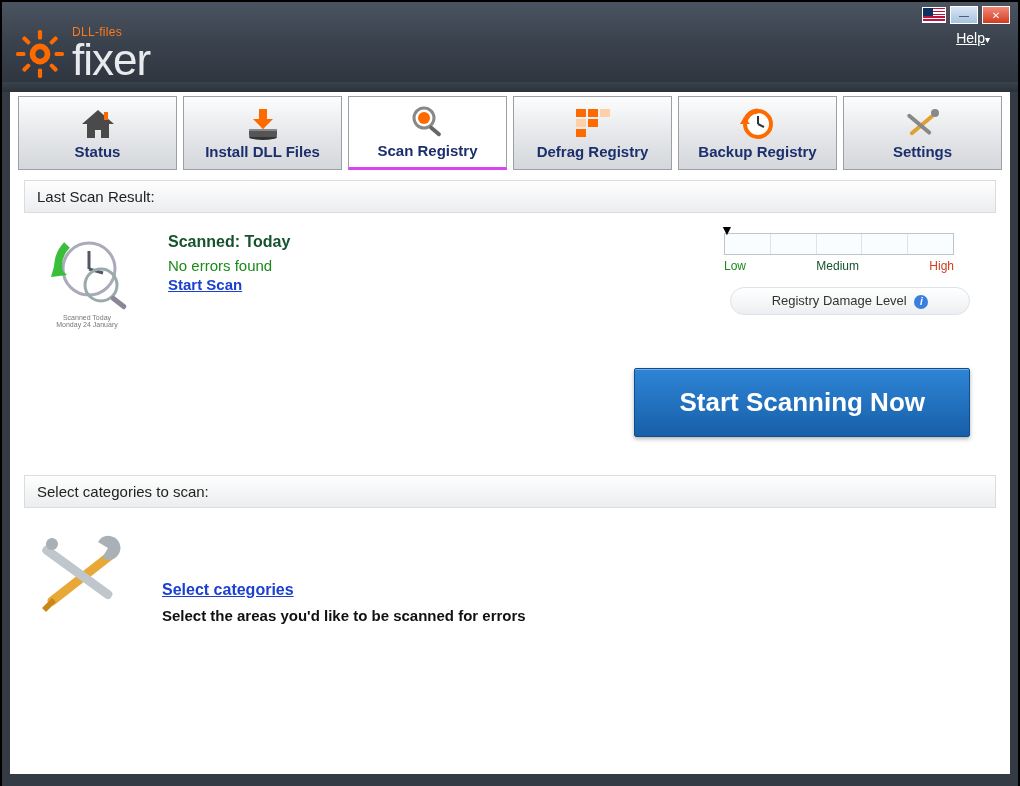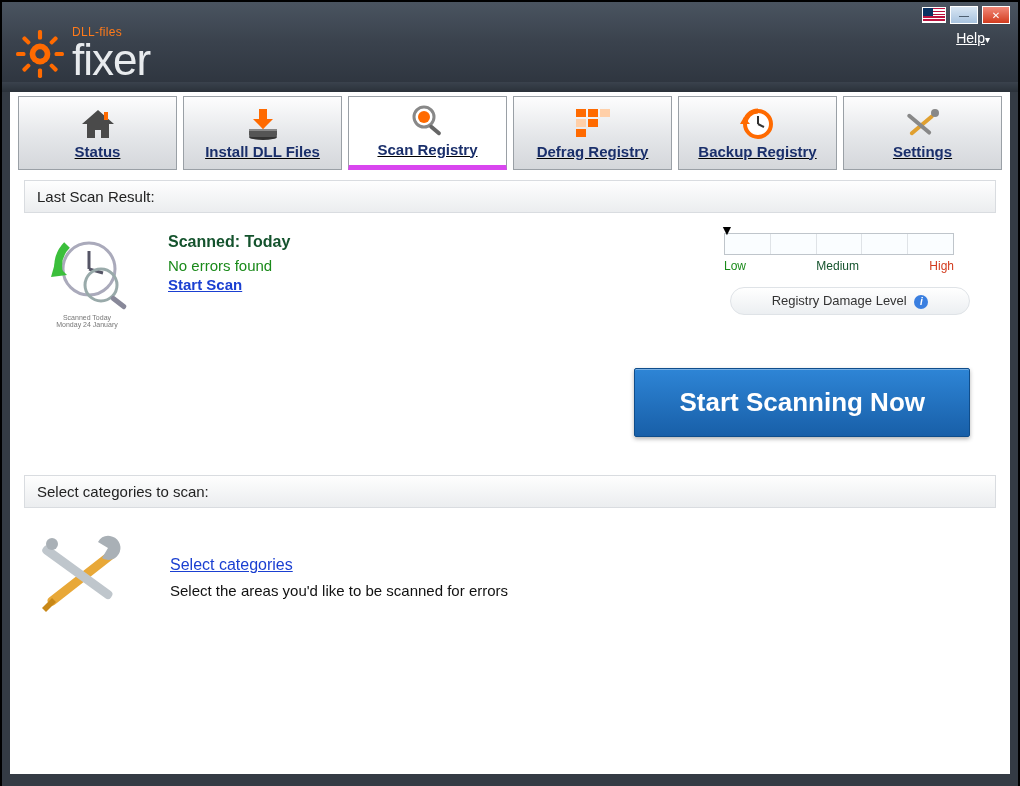--- a/index.html
+++ b/index.html
@@ -47,39 +47,38 @@
     height: calc(786px - 80px - 10px - 14px);
     padding: 4px 8px 8px 8px;
     border-left: 8px solid #343b44;
     border-right: 8px solid #343b44;
   }
   .bottom-strip { height: 14px; background: #343b44;}
   .tabs {
     display: flex;
     gap: 6px;
     height: 74px;
-    text-decoration: underline;
   }
   .tab {
     flex: 1;
     border: 1px solid #9aa0a6;
     background: linear-gradient(to bottom, #fdfdfd, #e4e6e9 55%, #d4d7db);
     display: flex;
     flex-direction: column;
     align-items: center;
     justify-content: center;
     gap: 2px;
     cursor: pointer;
     color: #1a2f6b;
     font-size: 15px;
     font-weight: 600;
   }
   .tab.active {
     background: #fff;
-    border-bottom: 5px solid #d946ef;
+    border-bottom: 3px solid #d946ef;
   }
   .tab .tab-icon { height: 34px; display:flex; align-items:center; justify-content:center;}
   .content { padding: 10px 6px; }
   .section-header {
     background: linear-gradient(to bottom, #fefefe, #ebedef);
     border: 1px solid #d9dce0;
     padding: 7px 12px;
     font-size: 15px;
     color: #222;
   }
@@ -118,21 +117,21 @@
     color: #fff;
     border: 1px solid #0f4d8b;
     border-radius: 2px;
     font-size: 26px;
     font-weight: 700;
     padding: 18px 44px;
     cursor: pointer;
     box-shadow: inset 0 1px 0 rgba(255,255,255,0.35), 0 2px 4px rgba(0,0,0,0.3);
   }
   .clearfix::after{content:"";display:table;clear:both;}
-  .select-row{ display:flex; gap:32px; padding:22px 12px 0 14px; align-items:center;}
+  .select-row{ display:flex; gap:24px; padding:22px 12px 0 14px; align-items:flex-end;font-weight:bold;}
   .tools-icon{ width:100px;}
   .select-info a{ color:#1a3fd1; text-decoration:underline; font-size:16px; cursor:pointer;}
   .select-info p{ margin-top:8px; font-size:15px; color:#111;}
 </style>
 </head>
 <body>
 
 <div class="outer-frame">
   <div class="header-bar">
     <div class="logo-area">

